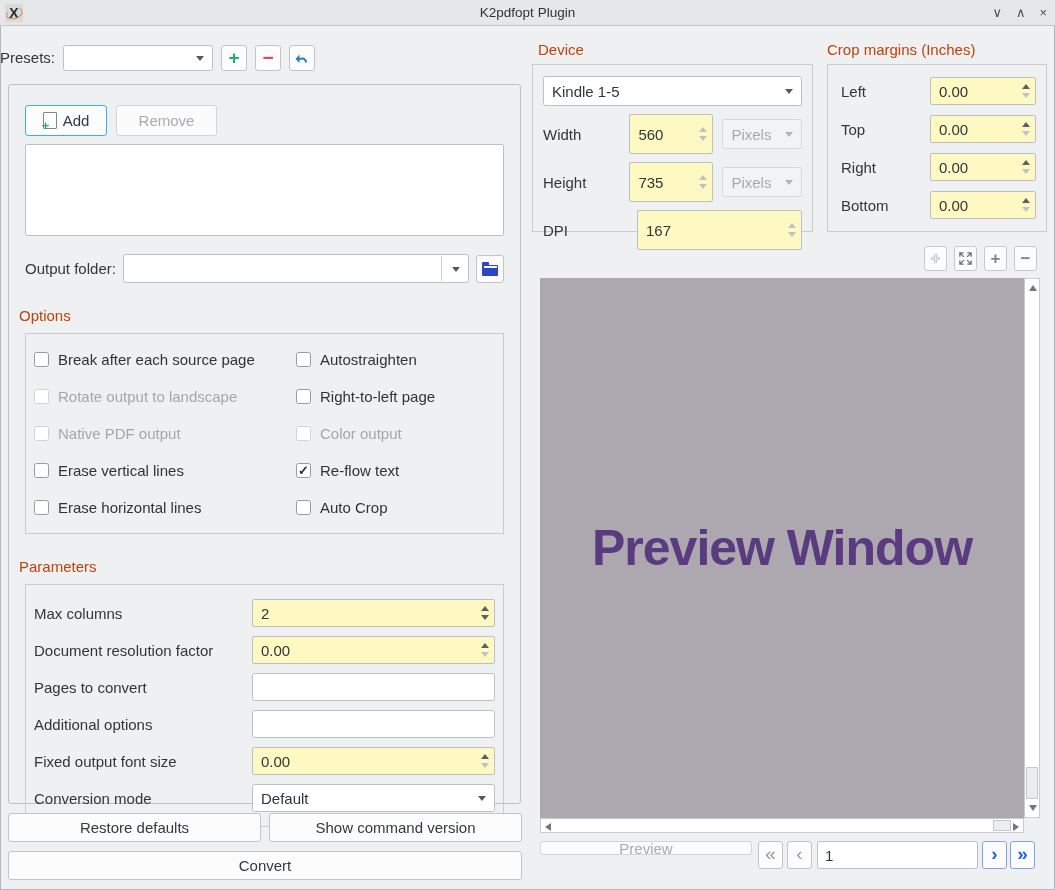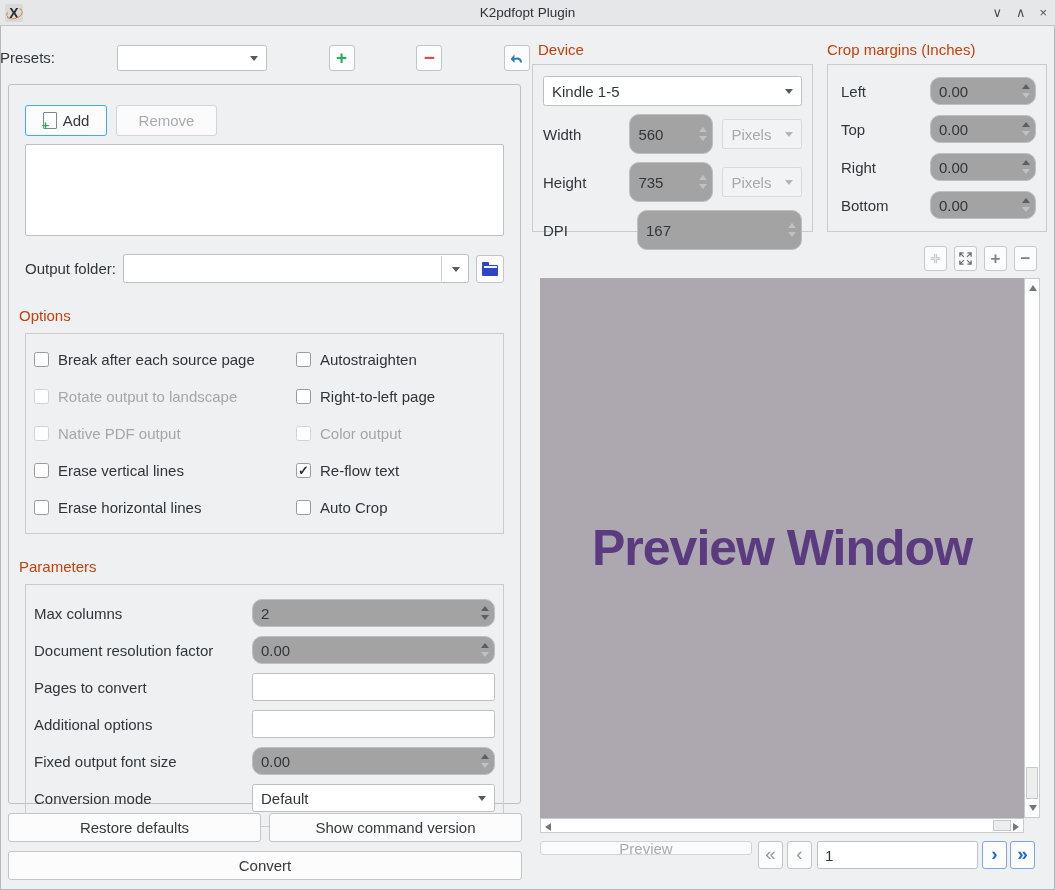--- a/index.html
+++ b/index.html
@@ -48,41 +48,41 @@
   .sec-title{font-size:15px;color:#c2410c;}
   
   .combo{position:relative;background:#fff;border:1px solid #bcc0c3;border-radius:2.5px;
     box-sizing:border-box;display:flex;align-items:center;padding:0 24px 0 8px;}
   .combo .arrow{position:absolute;right:8px;top:50%;margin-top:-2px;width:0;height:0;
     border-left:4.5px solid transparent;border-right:4.5px solid transparent;border-top:5px solid #565a5e;}
   .combo.editable::before{content:"";position:absolute;right:26px;top:1px;bottom:1px;width:1px;background:#ccd0d3;}
   .combo.disabled{background:#f2f3f4;border-color:#d6d9db;color:#a6a9ac;}
   .combo.disabled .arrow{border-top-color:#b3b6b9;}
   
-  .spin{position:relative;display:flex;align-items:center;background:#a3a3a3;
-    border:1px solid #bcc0c3;border-radius:10px;box-sizing:border-box;}
+  .spin{position:relative;display:flex;align-items:center;background:#fef9c3;
+    border:1px solid #bcc0c3;border-radius:2px;box-sizing:border-box;}
   .spin input{border:none;outline:none;background:transparent;flex:1;min-width:0;
     font-family:"Liberation Sans",sans-serif;font-size:15px;color:#31363b;padding:0 0 0 8px;}
   .spin .arrows{position:absolute;right:0;top:0;bottom:0;width:19px;
     display:flex;flex-direction:column;align-items:center;justify-content:center;gap:4px;}
   .tri-up{width:0;height:0;border-left:4px solid transparent;border-right:4px solid transparent;border-bottom:5px solid #5b5f63;}
   .tri-down{width:0;height:0;border-left:4px solid transparent;border-right:4px solid transparent;border-top:5px solid #5b5f63;}
   .tri-up.dim{border-bottom-color:#bfc2c5;}
   .tri-down.dim{border-top-color:#bfc2c5;}
   
   .cbrow{display:flex;align-items:center;gap:9px;}
   .cb{width:15px;height:15px;background:#fff;border:1px solid #989ca0;border-radius:2.5px;
     box-sizing:border-box;display:flex;align-items:center;justify-content:center;
     font-size:13px;font-weight:bold;color:#2c3136;line-height:1;flex:0 0 auto;}
   .cb.disabled{border-color:#d1d4d7;}
   .cblabel{font-size:15px;color:#2f343a;white-space:nowrap;}
   .cbrow.disabled .cblabel{color:#a4a7aa;}
   
   .presets-row{position:absolute;left:0;top:44px;width:530px;height:27px;
-    display:flex;align-items:center;justify-content:space-between;gap:8px;}
+    display:flex;align-items:center;justify-content:flex-start;gap:8px;}
   .presets-row .lab{margin-right:0;}
   .outer-panel{position:absolute;left:8px;top:84px;width:513px;height:720px;
     border:1px solid #bdc1c5;border-radius:3px;box-sizing:border-box;}
   .addremove{display:flex;gap:9px;margin:20px 0 0 16px;}
   .btn-add{width:82px;height:31px;gap:6px;}
   .docicon{position:relative;width:12px;height:15px;background:#fff;border:1.2px solid #7e868d;border-radius:1px;}
   .docicon span{position:absolute;left:-2px;bottom:-4px;color:#27ae60;font-size:13px;font-weight:bold;line-height:1;}
   .btn-remove{width:101px;height:31px;}
   .listbox{margin:8px 16px 0 16px;height:90px;background:#fff;border:1px solid #bdc1c5;border-radius:2px;}
   .outrow{display:flex;align-items:center;margin:18px 16px 0 16px;gap:7px;}

